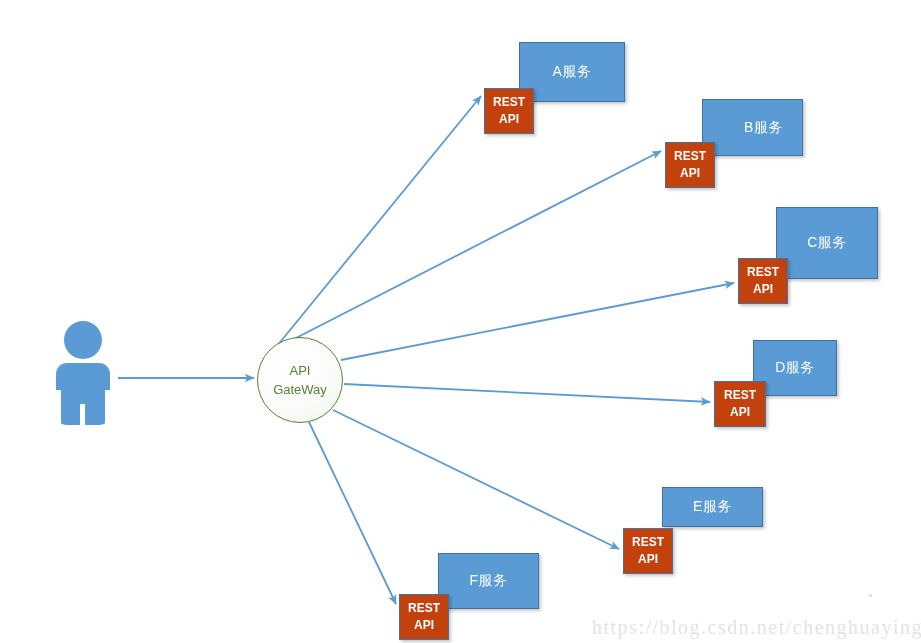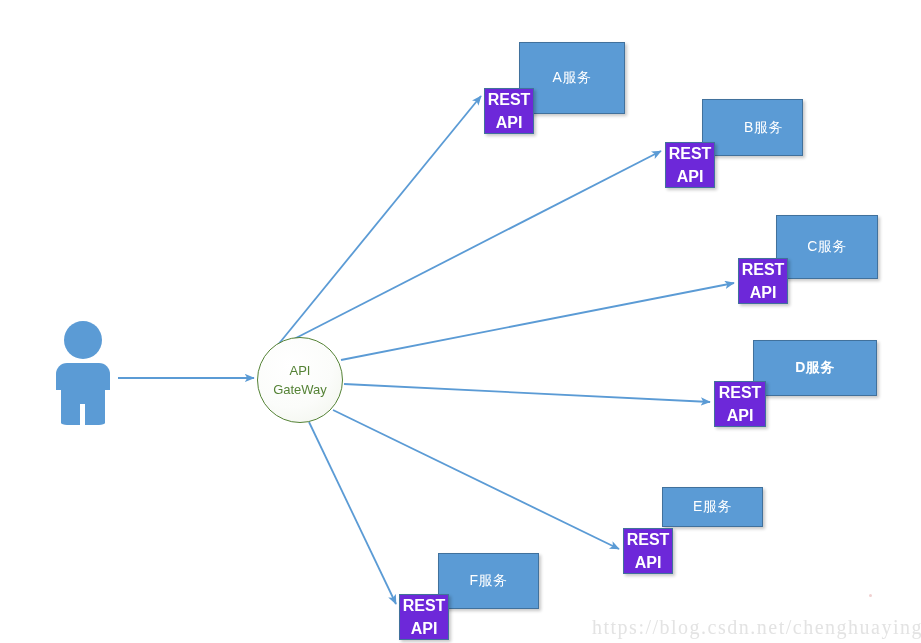--- a/index.html
+++ b/index.html
@@ -32,25 +32,25 @@
     color: #ffffff;
     font-size: 14px;
     display: flex;
     align-items: center;
     justify-content: center;
     box-shadow: 2px 2px 3px rgba(0,0,0,0.22);
     letter-spacing: 0.5px;
   }
   .api-box {
     position: absolute;
-    background: #6d28d9;
+    background: #c2410c;
     border: 1px solid #41719c;
     box-sizing: border-box;
     color: #ffffff;
-    font-size: 16px;
+    font-size: 12px;
     line-height: 1.45;
     display: flex;
     flex-direction: column;
     align-items: center;
     justify-content: center;
     text-align: center;
     box-shadow: 2px 2px 3px rgba(0,0,0,0.22);
     font-weight: bold;
   }
   .api-box span { display: block; }
@@ -133,45 +133,45 @@
       <rect x="57" y="72" width="5" height="44" fill="#ffffff"></rect>
       <rect x="32" y="86" width="5" height="30" fill="#ffffff"></rect>
     </g>
   </svg>
 
   <div class="gateway">
     <span>API</span>
     <span>GateWay</span>
   </div>
 
-  <div class="svc-box" id="svc-a" style="left: 519px; top: 42px; width: 106px; height: 72px;">
+  <div class="svc-box" id="svc-a" style="left: 519px; top: 42px; width: 106px; height: 60px;">
     <span>A服务</span>
   </div>
   <div class="api-box" id="api-a" style="left: 484px; top: 88px; width: 50px; height: 46px;">
     <span>REST</span>
     <span>API</span>
   </div>
 
   <div class="svc-box" id="svc-b" style="left: 702px; top: 99px; width: 101px; height: 57px; padding-left: 22px;">
     <span>B服务</span>
   </div>
   <div class="api-box" id="api-b" style="left: 665px; top: 142px; width: 50px; height: 46px;">
     <span>REST</span>
     <span>API</span>
   </div>
 
-  <div class="svc-box" id="svc-c" style="left: 776px; top: 215px; width: 102px; height: 64px;">
+  <div class="svc-box" id="svc-c" style="left: 776px; top: 207px; width: 102px; height: 72px;">
     <span>C服务</span>
   </div>
   <div class="api-box" id="api-c" style="left: 738px; top: 258px; width: 50px; height: 46px;">
     <span>REST</span>
     <span>API</span>
   </div>
 
-  <div class="svc-box" id="svc-d" style="left: 753px; top: 340px; width: 124px; height: 56px; font-weight: bold;">
+  <div class="svc-box" id="svc-d" style="left: 753px; top: 340px; width: 84px; height: 56px;">
     <span>D服务</span>
   </div>
   <div class="api-box" id="api-d" style="left: 714px; top: 381px; width: 52px; height: 46px;">
     <span>REST</span>
     <span>API</span>
   </div>
 
   <div class="svc-box" id="svc-e" style="left: 662px; top: 487px; width: 101px; height: 40px;">
     <span>E服务</span>
   </div>

